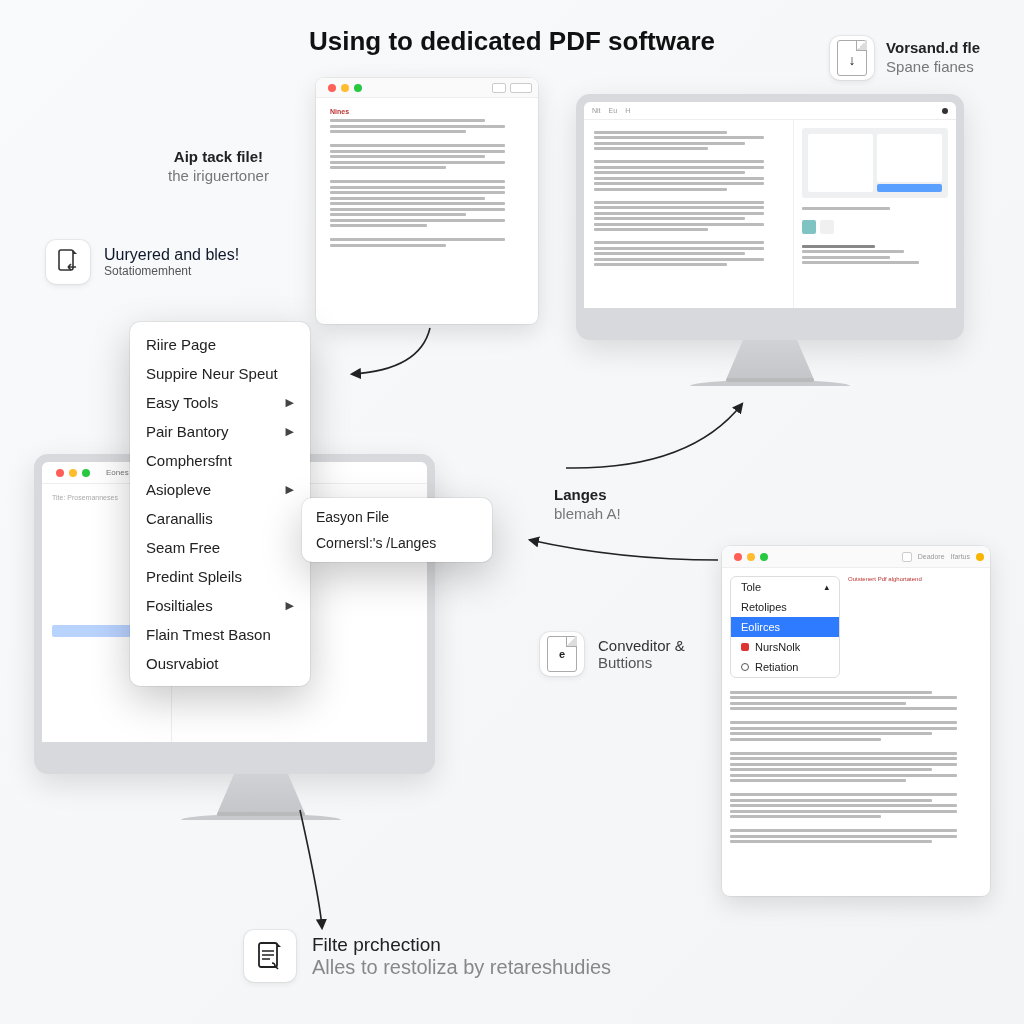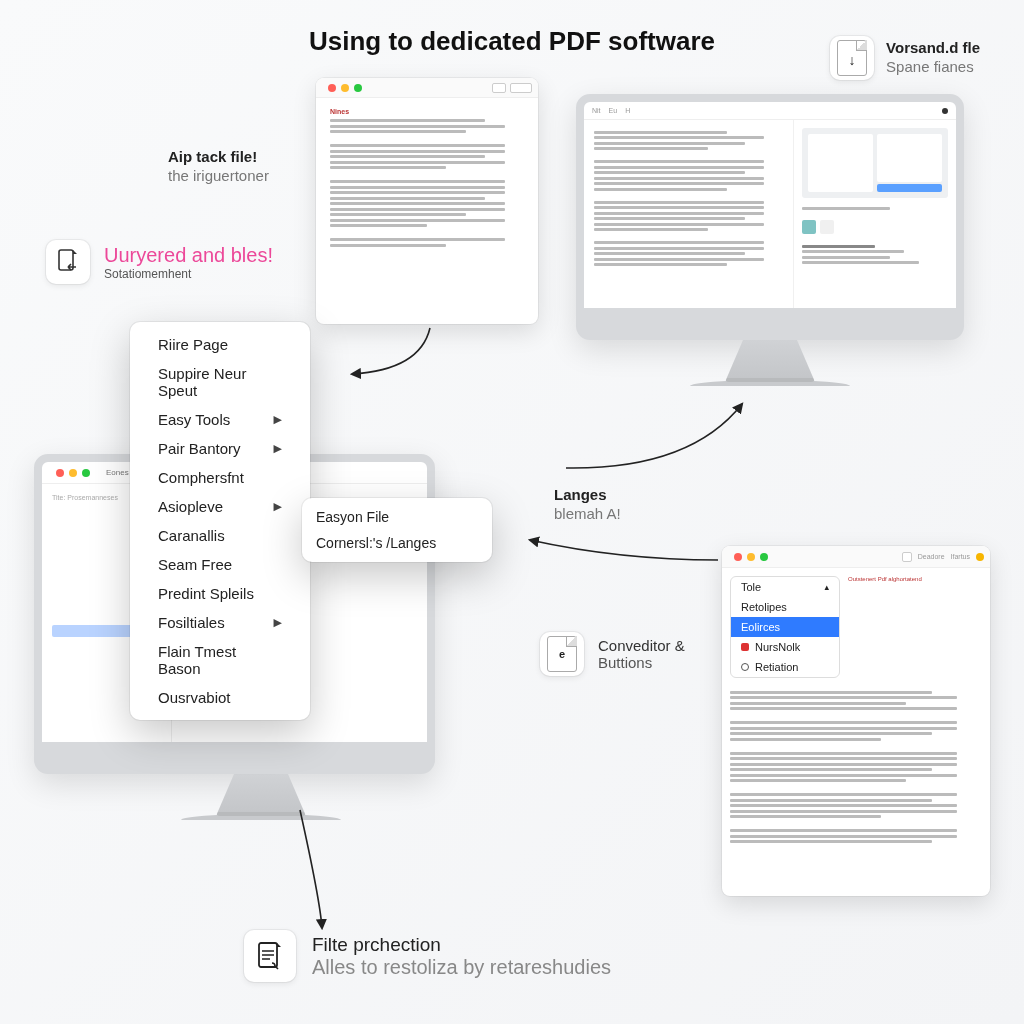--- a/index.html
+++ b/index.html
@@ -34,21 +34,21 @@
 
   
   .doc-thumb { position:absolute; background:#fff; border-radius:8px; box-shadow:0 8px 24px rgba(0,0,0,.12),0 0 0 1px rgba(0,0,0,.05); overflow:hidden; }
   .doc-thumb .bar { height:20px; background:#fafafa; border-bottom:1px solid #eee; display:flex; align-items:center; justify-content:space-between; padding:0 6px; }
   .doc-thumb .page { padding:10px 14px; }
   .doc-thumb h6 { font-size:7px; color:#b33; margin-bottom:4px; }
   .gtext { height:3px; background:#bbb; margin:2.5px 0; border-radius:1px; }
   .gtext.w90{width:90%}.gtext.w80{width:80%}.gtext.w70{width:70%}.gtext.w60{width:60%}.gtext.w50{width:50%}
 
   
-  .menu { position:absolute; background:#fff; border-radius:10px; box-shadow:0 14px 40px rgba(0,0,0,.22),0 0 0 1px rgba(0,0,0,.06); padding:8px 12px; min-width:180px; }
+  .menu { position:absolute; background:#fff; border-radius:10px; box-shadow:0 14px 40px rgba(0,0,0,.22),0 0 0 1px rgba(0,0,0,.06); padding:8px 0; min-width:180px; }
   .menu .item { padding:6px 16px; font-size:15px; display:flex; justify-content:space-between; align-items:center; cursor:default; }
   .menu .item .arr { font-size:11px; color:#444; }
   .submenu { position:absolute; background:#fff; border-radius:10px; box-shadow:0 14px 40px rgba(0,0,0,.22),0 0 0 1px rgba(0,0,0,.06); padding:6px 0; }
   .submenu .item { padding:5px 14px; font-size:14px; }
 
   
   .dd { background:#fff; border:1px solid #ddd; border-radius:6px; font-size:11px; }
   .dd .row { padding:4px 10px; display:flex; align-items:center; gap:6px; }
   .dd .row.sel { background:#2f7bff; color:#fff; }
   .dd .caret { margin-left:auto; font-size:9px; }
@@ -115,35 +115,35 @@
       <div class="gtext w90"></div>
       <div class="gtext w70"></div>
       <div class="gtext w90"></div>
       <div class="gtext w50"></div>
     <div style="height:6px"></div>
     <div class="gtext w90"></div>
       <div class="gtext w60"></div>
   </div>
 </div>
 
-<div class="callout" style="top:148px; left:168px; text-align:left;">
+<div class="callout" style="top:148px; left:168px; text-align:center;">
   <b>Aip tack file!</b>
   <span>the iriguertoner</span>
 </div>
 
 <div style="position:absolute; top:240px; left:46px; display:flex; gap:14px; align-items:center;">
   <div class="icon-tile">
     <svg width="22" height="26" viewBox="0 0 22 26">
         <rect x="2" y="1" width="14" height="20" rx="2" fill="none" stroke="#333" stroke-width="1.6"></rect>
         <path d="M16 1 l4 4 h-4 z" fill="#333"></path>
         <path d="M9 24 l3 -3 m-3 3 l3 3 m-3 -3 h8" stroke="#333" stroke-width="1.6" fill="none" transform="translate(2,-6)"></path>
       </svg>
   </div>
   <div>
-    <div style="font-size:20px;color:#ec4899">Uuryered and bles!</div>
+    <div style="font-size:16px;color:#0f172a">Uuryered and bles!</div>
     <div style="font-size:12px;color:#555">Sotatiomemhent</div>
   </div>
 </div>
 
 <div class="imac" style="top:94px; left:576px; width:388px;">
   <div class="screen" style="width:388px; height:246px;">
     <div style="display:flex; height:18px; align-items:center; padding:0 8px; border-bottom:1px solid #eee; font-size:7px; color:#999; gap:8px;">
       <span>Nit</span>
         <span>Eu</span>
         <span>H</span>

